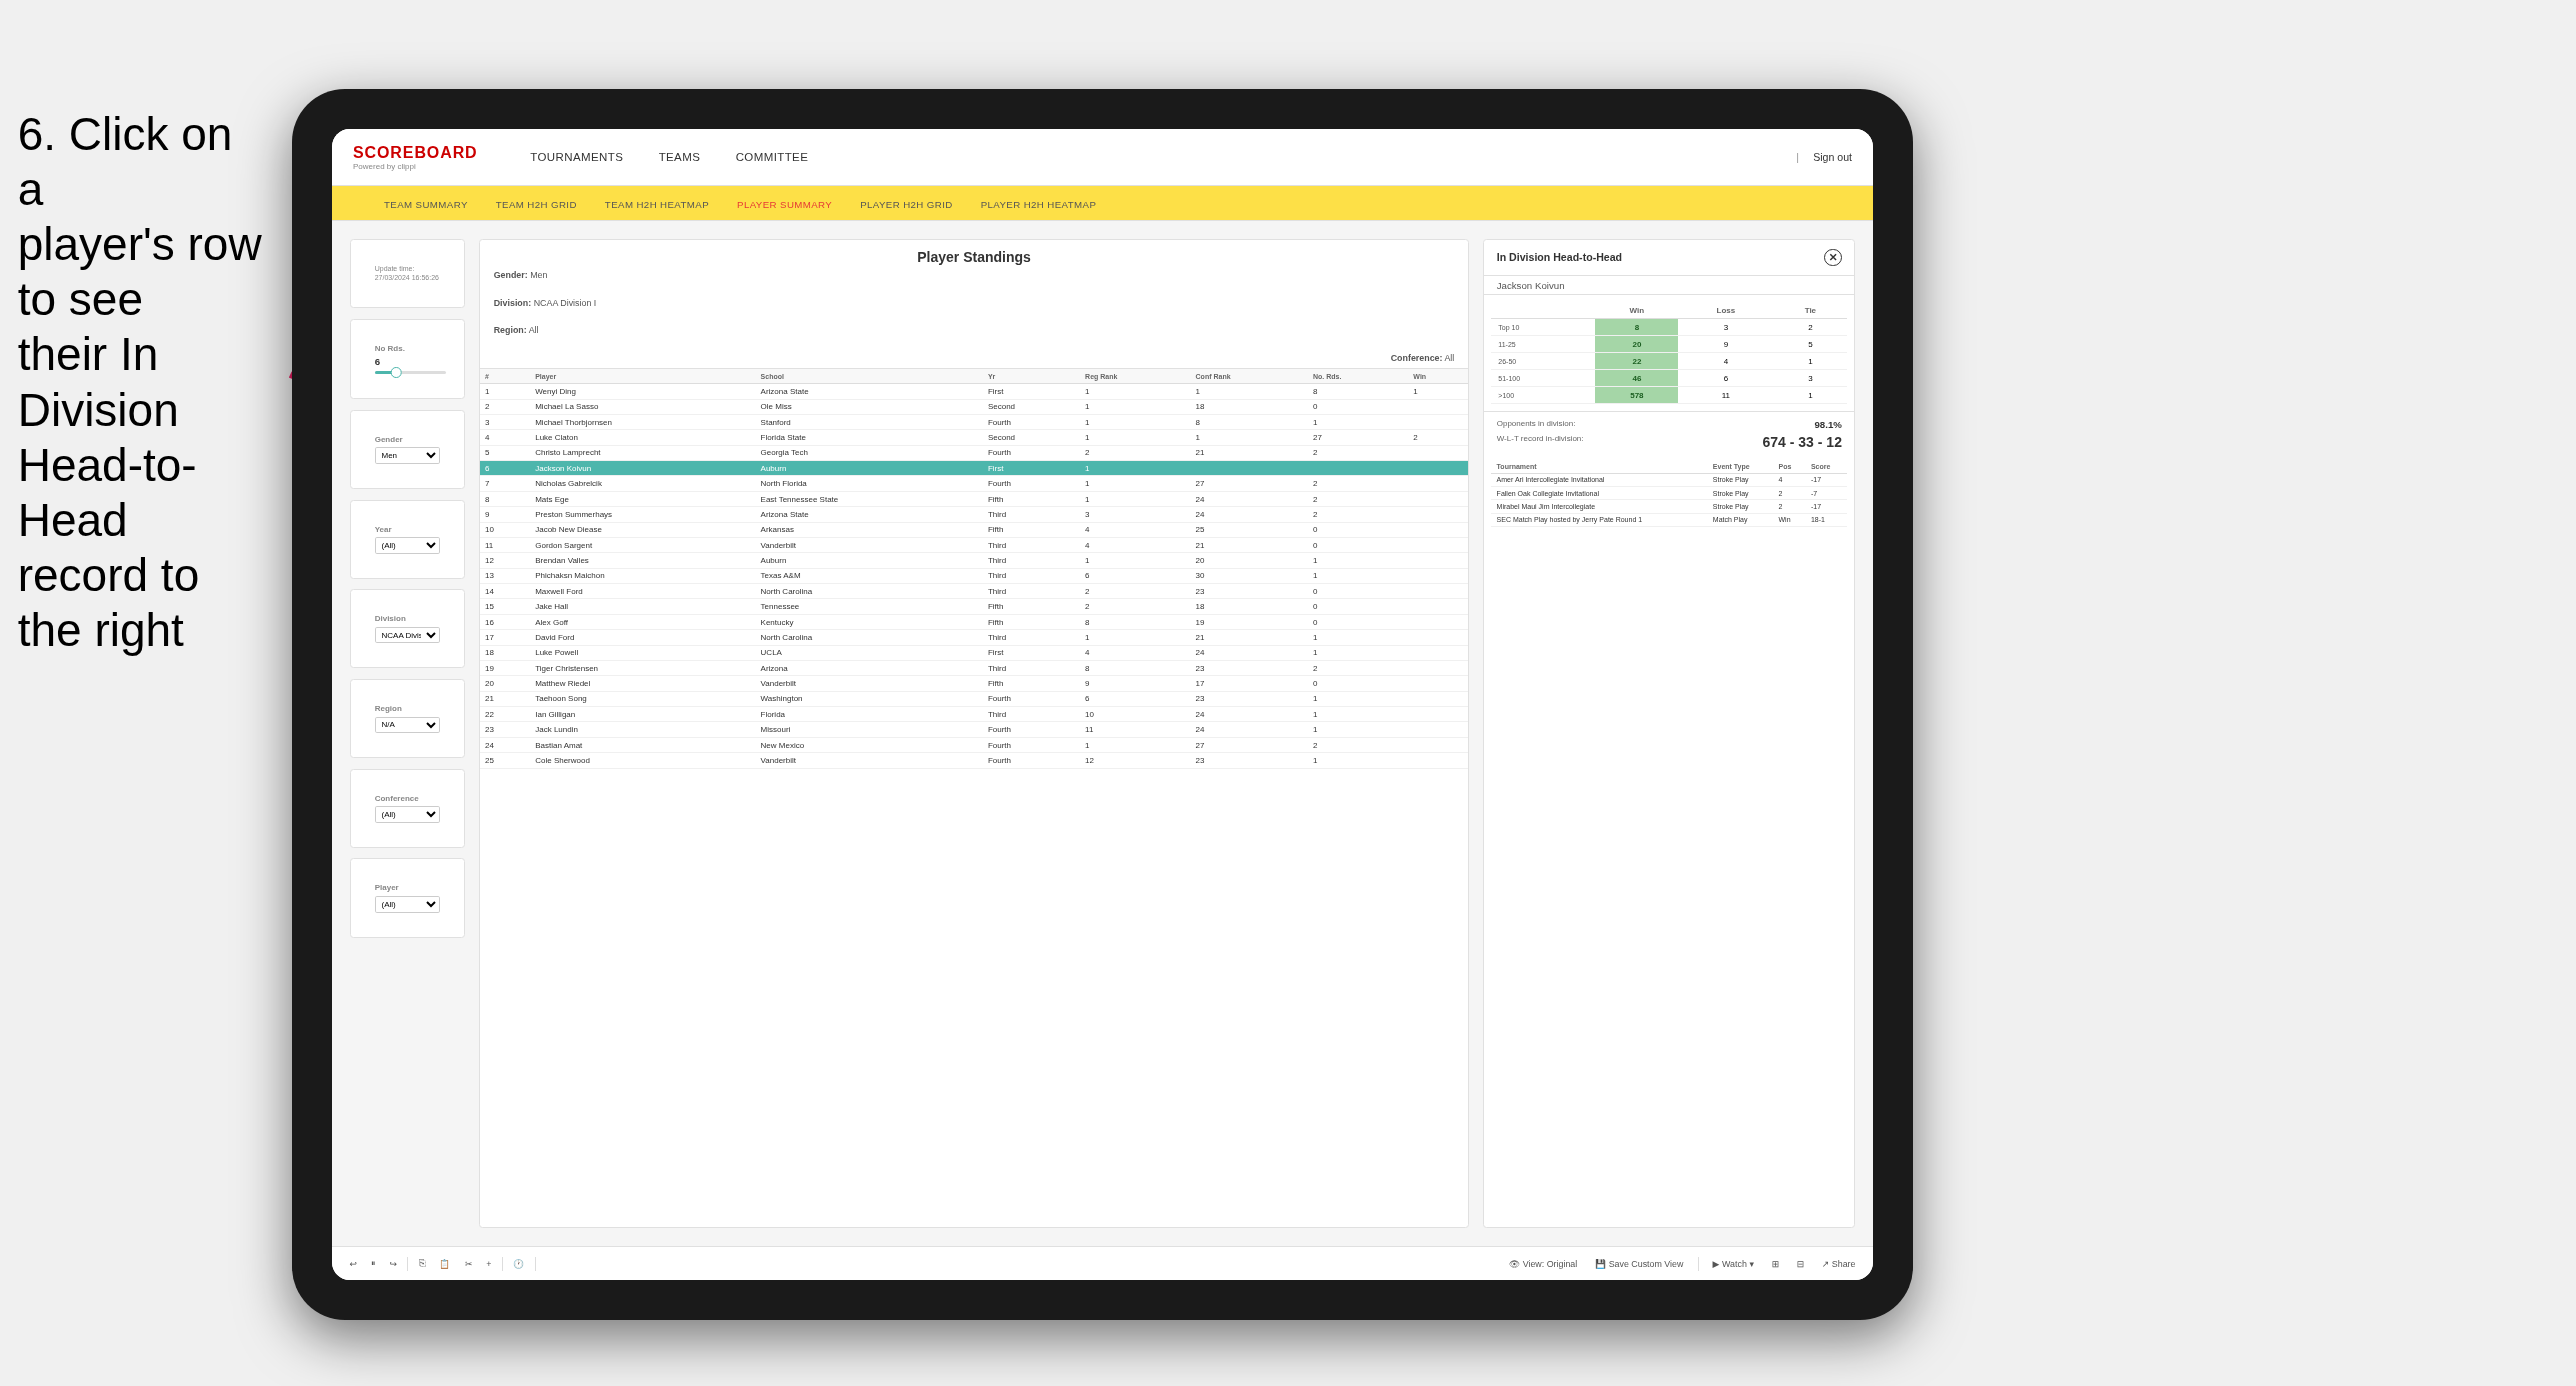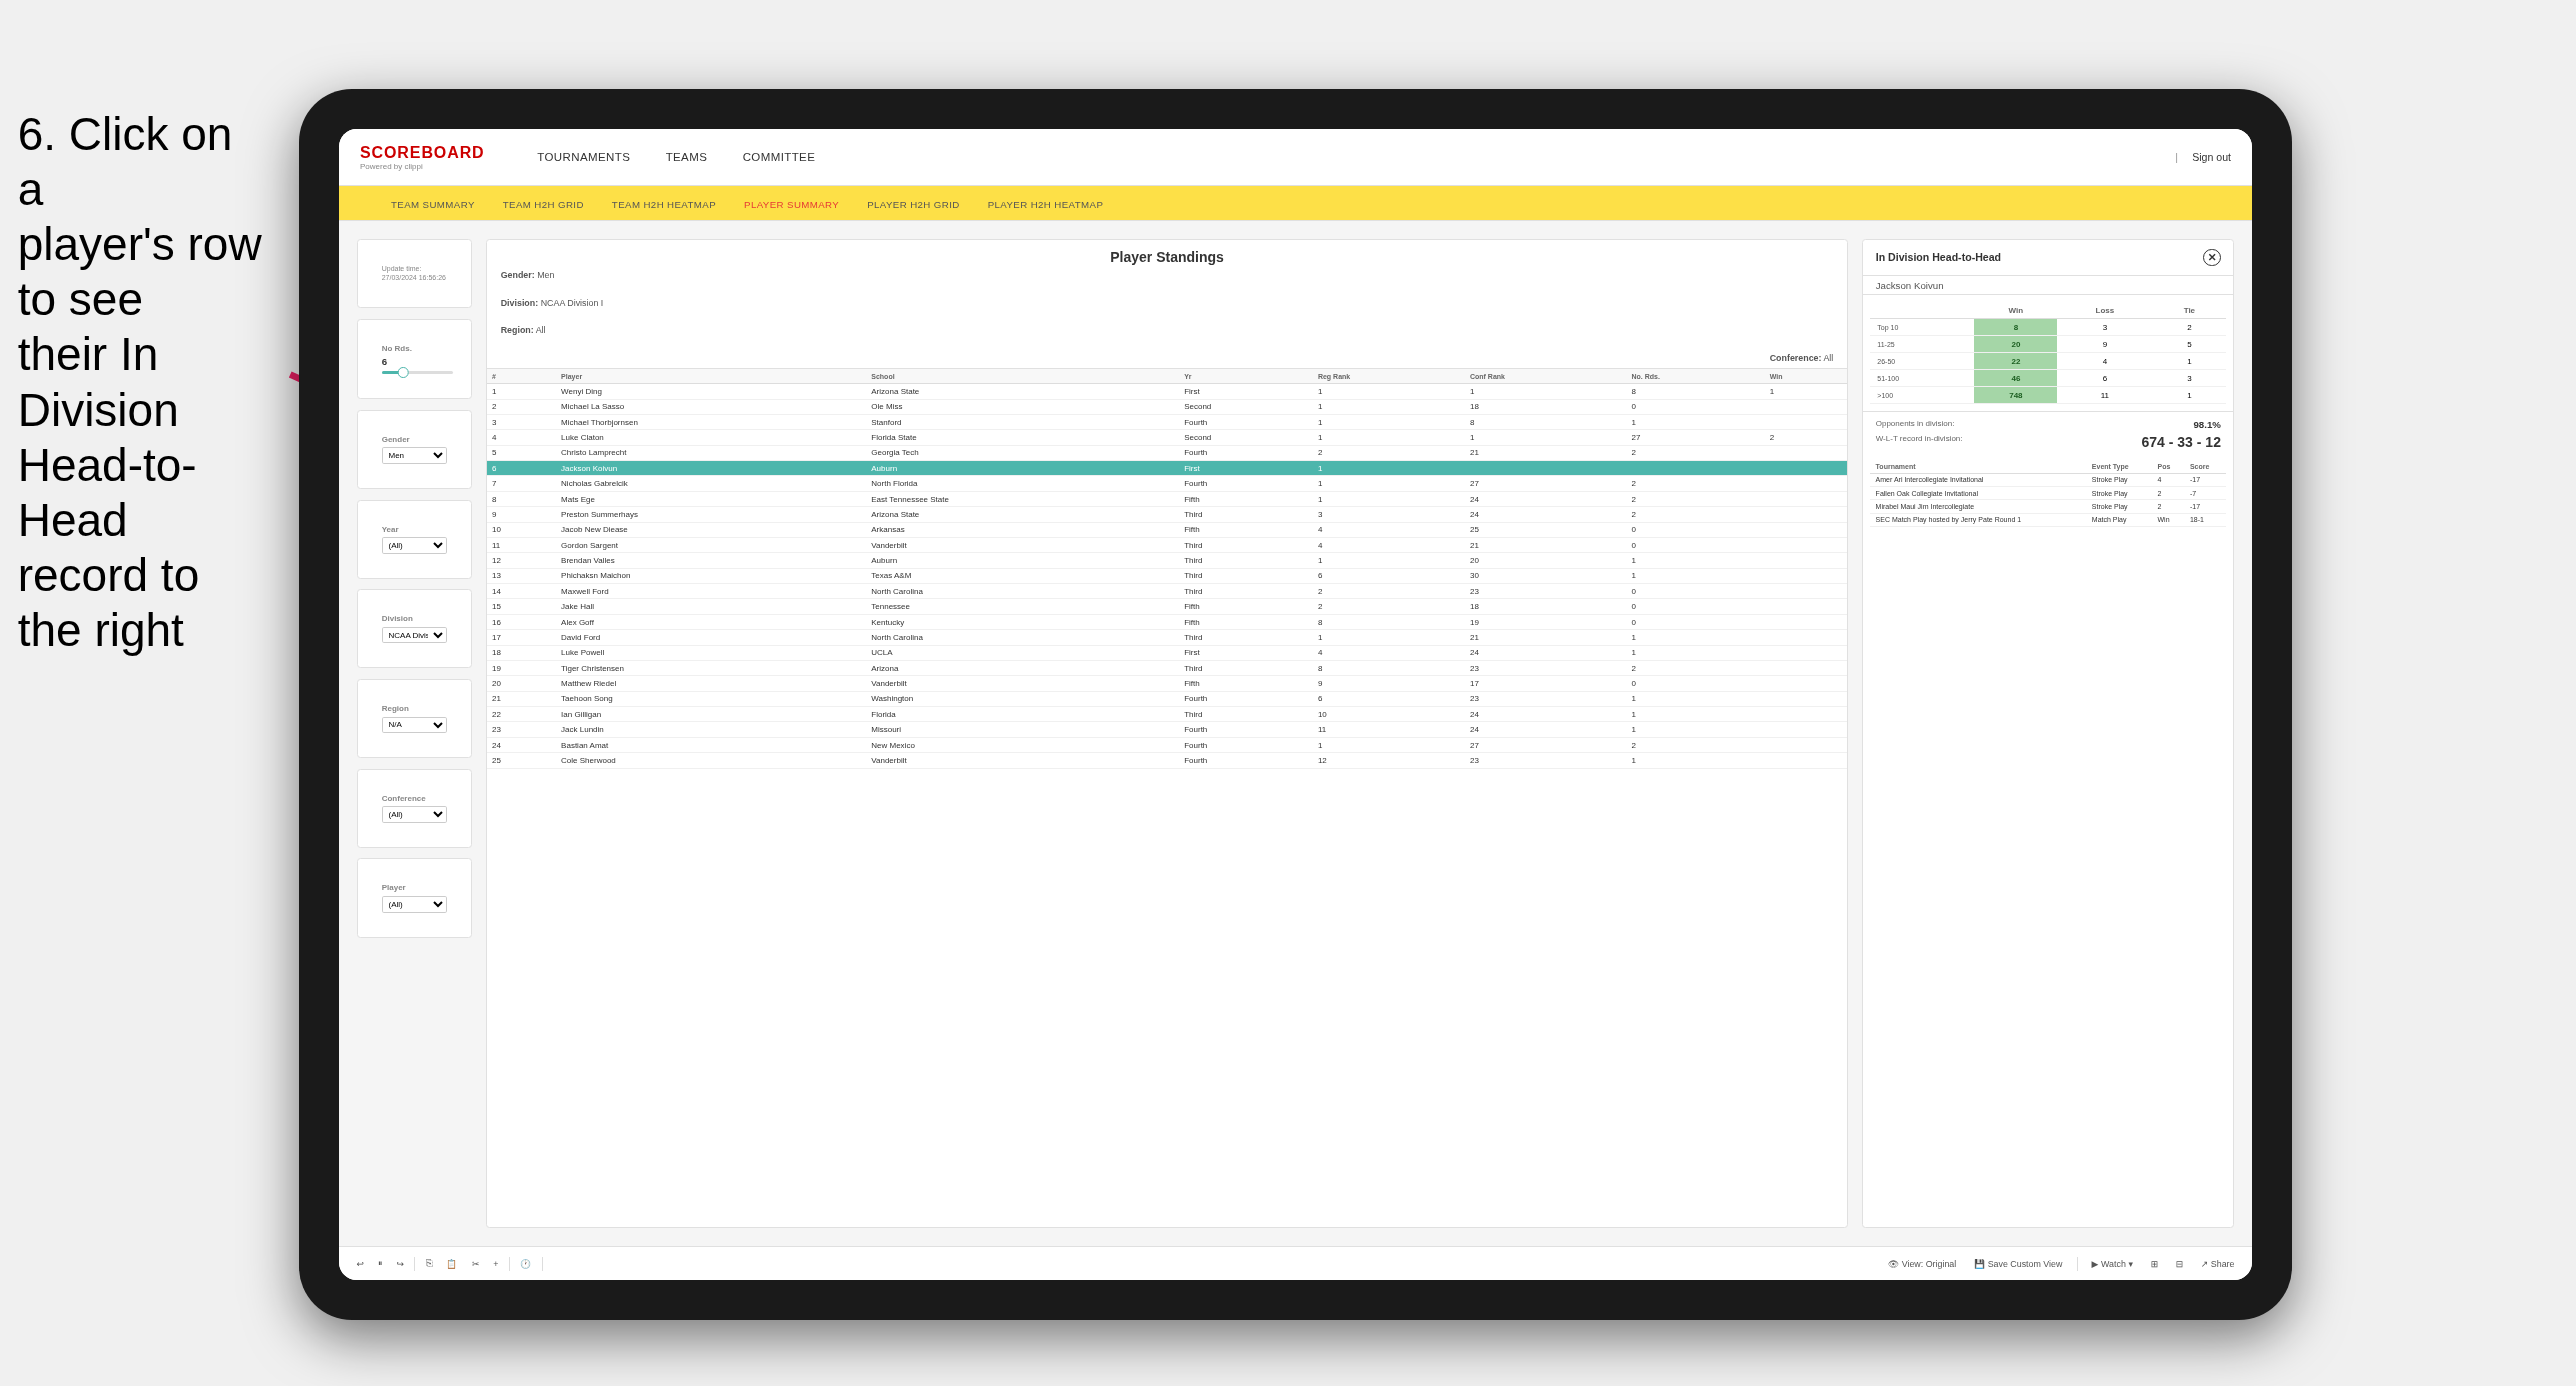--- a/index.html
+++ b/index.html
@@ -31,23 +31,23 @@
       left: 275px;
       top: 372px;
       width: 354px;
       height: 177px;
       pointer-events: none;
     }
 
     
     .tablet-frame {
       position: absolute;
-      left: 299px;
+      left: 292px;
       top: 89px;
-      width: 1993px;
+      width: 1621px;
       height: 1231px;
       background: #1a1a1a;
       border-radius: 53px;
       padding: 40px;
       box-shadow: 0 17.7px 53px rgba(0,0,0,0.5);
     }
 
     .tablet-screen {
       width: 100%;
       height: 100%;
@@ -882,21 +882,21 @@
     <td class="tie-cell">1</td>
   </tr>
                 <tr>
     <td>51-100</td>
     <td class="win-cell">46</td>
     <td class="loss-cell">6</td>
     <td class="tie-cell">3</td>
   </tr>
                 <tr>
     <td>&gt;100</td>
-    <td class="win-cell">748</td>
+    <td class="win-cell">578</td>
     <td class="loss-cell">11</td>
     <td class="tie-cell">1</td>
   </tr>
               </tbody>
           </table>
         </div>
 
         <div class="h2h-stats">
           <div class="h2h-stats-row">
             <span class="h2h-stats-label">Opponents in division:</span>

